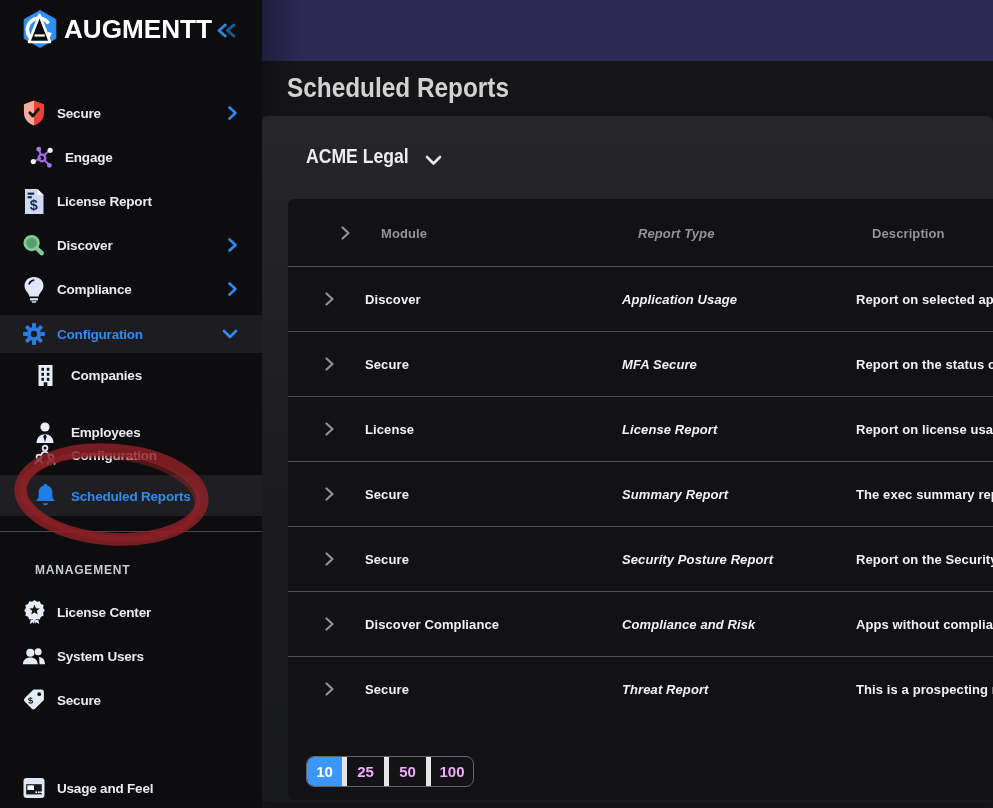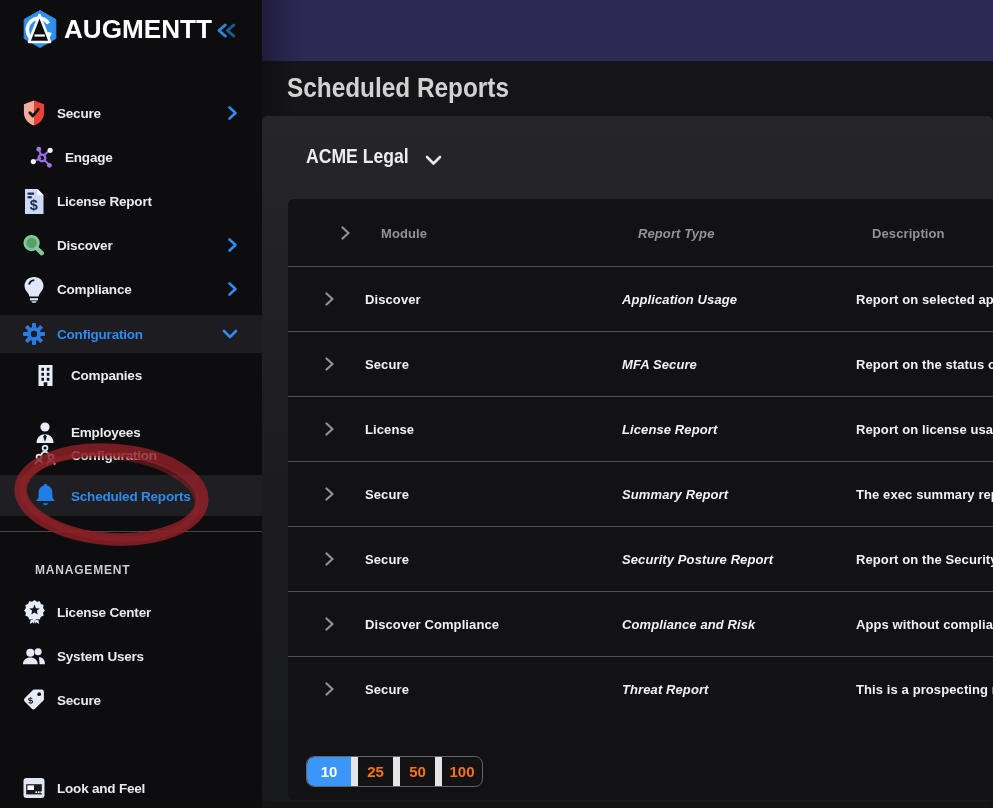--- a/index.html
+++ b/index.html
@@ -43,21 +43,21 @@
   .trow  { position:absolute; left:0; width:705px; height:65px; border-top:1px solid #505054; }
   .cell { position:absolute; top:50%; transform:translateY(-50%); font-size:13px; font-weight:bold;
     color:#f1f1f2; white-space:nowrap; letter-spacing:0.1px; }
   .thead .cell { color:#939396; }
   .c0 { left:37px; } .c1 { left:77px; } .c2 { left:334px;font-style:italic; } .c3 { left:568px; }
 
   
   #pager { position:absolute; left:44px; top:641px; height:31px; display:flex;
     border:1px solid #646468; border-radius:8px; overflow:hidden; background:#131316; }
   #pager .pg { height:29px; display:flex; align-items:center; justify-content:center;
-    font-size:15px; font-weight:bold; color:#f97316; border-left:7px solid #e5e5e5; }
+    font-size:15px; font-weight:bold; color:#f0abfc; border-left:5px solid #e5e5e5; }
   #pager .pg:first-child { border-radius:7px 0 0 7px; }
   #pager .pg:first-child { border-left:none; background:#3a96f8; color:#fff; }
 </style>
 </head>
 <body>
 <div id="app">
 
   <div id="topbar">
       <div class="sh"></div>
     </div>
@@ -133,21 +133,21 @@
         <svg class="cell c0" width="9" height="14" viewBox="0 0 9 14">
             <path d="M1.5 1.5 L7.5 7 L1.5 12.5" stroke="#929295" stroke-width="2.2" fill="none" stroke-linecap="round" stroke-linejoin="round"></path>
           </svg>
         <div class="cell c1">Secure</div>
         <div class="cell c2">Threat Report</div>
         <div class="cell c3">This is a prospecting report</div>
       </div>
     </div>
 
     <div id="pager">
-      <div class="pg" style="width:44px;">10</div>
+      <div class="pg" style="width:35px;">10</div>
       <div class="pg" style="width:42px;">25</div>
       <div class="pg" style="width:42px;">50</div>
       <div class="pg" style="width:47px;">100</div>
     </div>
   </div>
 
   <div id="sidebar">
 
     <svg class="abs" style="left:22px;top:10px;" width="36" height="38" viewBox="0 0 36 38">
       <path d="M18 0.5 L33.8 9.5 V28.5 L18 37.5 L2.2 28.5 V9.5 Z" fill="#3090f0" stroke="#3090f0" stroke-width="1" stroke-linejoin="round"></path>
@@ -365,21 +365,21 @@
         <rect x="1.5" y="1" width="21" height="20" rx="3" fill="#dfe6f5"></rect>
         <rect x="4.2" y="7.2" width="15.6" height="10.2" fill="#17181c"></rect>
         <rect x="5.4" y="8.4" width="6.6" height="4.6" fill="#ffffff"></rect>
         <g fill="#ffffff">
               <rect x="13.4" y="14.4" width="1.7" height="1.7"></rect>
               <rect x="15.9" y="14.4" width="1.7" height="1.7"></rect>
               <rect x="18.4" y="14.4" width="1.7" height="1.7"></rect>
             </g>
       </svg>
         </div>
-      <div class="lbl">Look and Feel</div>
+      <div class="lbl">Usage and Feel</div>
     </div>
 
     <svg class="abs" style="left:10px;top:440px;" width="210" height="112" viewBox="0 0 210 112">
       <ellipse cx="101.5" cy="54.5" rx="91" ry="44.5" fill="none" stroke="#8f2127" stroke-width="12.5" transform="rotate(4 101.5 54.5)" opacity="0.82"></ellipse>
       <ellipse cx="100" cy="57" rx="88" ry="41" fill="none" stroke="#8f2127" stroke-width="6" transform="rotate(6 100 57)" opacity="0.5"></ellipse>
     </svg>
   </div>
 
 </div>
 

